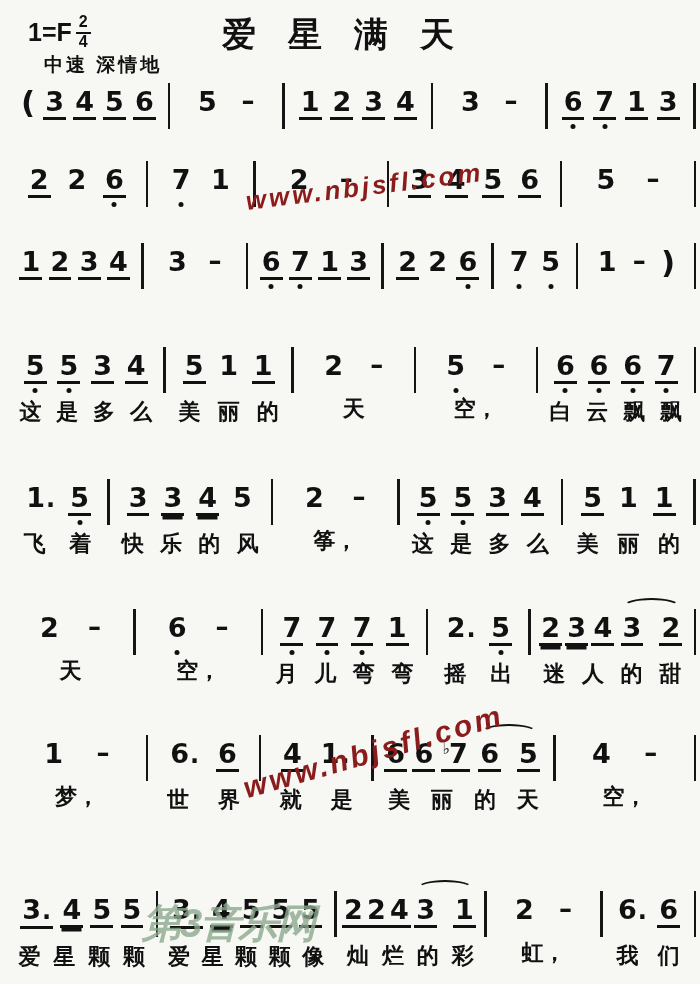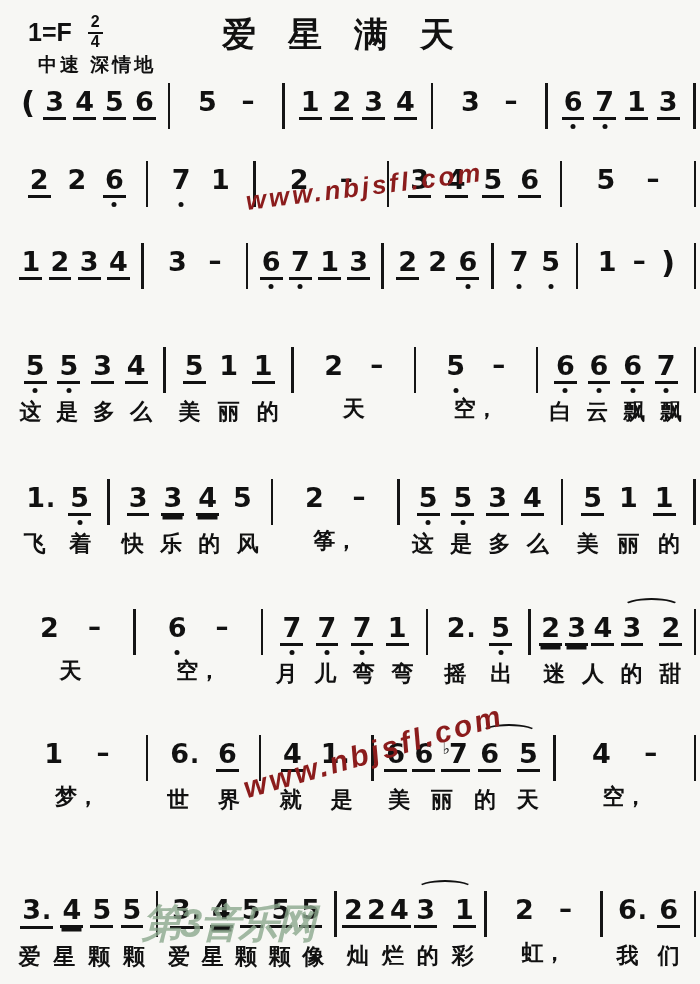--- a/index.html
+++ b/index.html
@@ -2,25 +2,25 @@
 <html><head>
 <meta charset="utf-8">
 <style>
   html,body{margin:0;padding:0;}
   body{width:700px;height:984px;background:#f7f7f4;overflow:hidden;
        font-family:"Liberation Sans","DejaVu Sans",sans-serif;color:#111;}
   .page{position:relative;width:700px;height:984px;background:#f7f7f4;}
 
   
   .key-sig{position:absolute;left:28px;top:14px;font-size:25px;font-weight:bold;
-           display:flex;align-items:center;gap:12px;}
+           display:flex;align-items:center;gap:0;}
   .frac{display:inline-flex;flex-direction:column;align-items:center;font-size:16px;
         font-weight:bold;line-height:1.05;margin-left:4px;}
   .frac .num{border-bottom:2px solid #111;padding:0 3px 1px;}
-  .tempo{position:absolute;left:38px;top:52px;font-size:19px;font-weight:bold;letter-spacing:3px;}
+  .tempo{position:absolute;left:44px;top:52px;font-size:19px;font-weight:bold;letter-spacing:3px;}
   .title{position:absolute;left:158px;top:12px;width:360px;text-align:center;
          font-size:34px;font-weight:bold;letter-spacing:32px;text-indent:32px;white-space:nowrap;}
   .credits{position:absolute;right:34px;top:6px;text-align:center;line-height:1.3;}
   .credit{font-size:20px;font-weight:bold;letter-spacing:2px;}
   .site{font-size:16px;font-weight:bold;letter-spacing:1px;margin-top:3px;}
 
   
   .music-row{position:absolute;left:8px;right:4px;display:flex;align-items:flex-start;}
   .measure{display:flex;flex-direction:column;min-width:0;}
   .nline{display:flex;justify-content:space-evenly;align-items:flex-start;padding:0 5px;}

